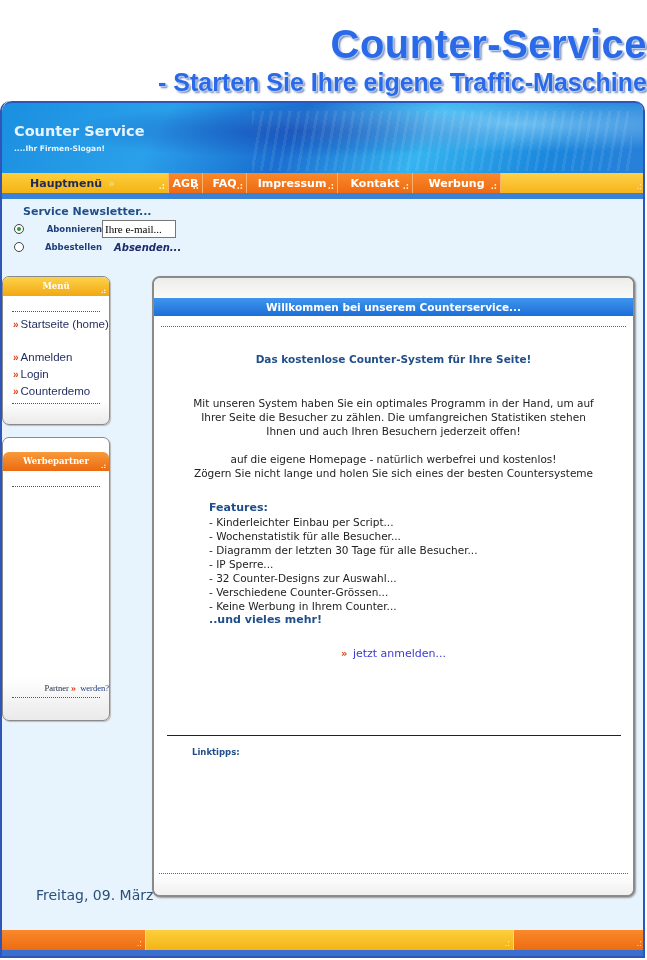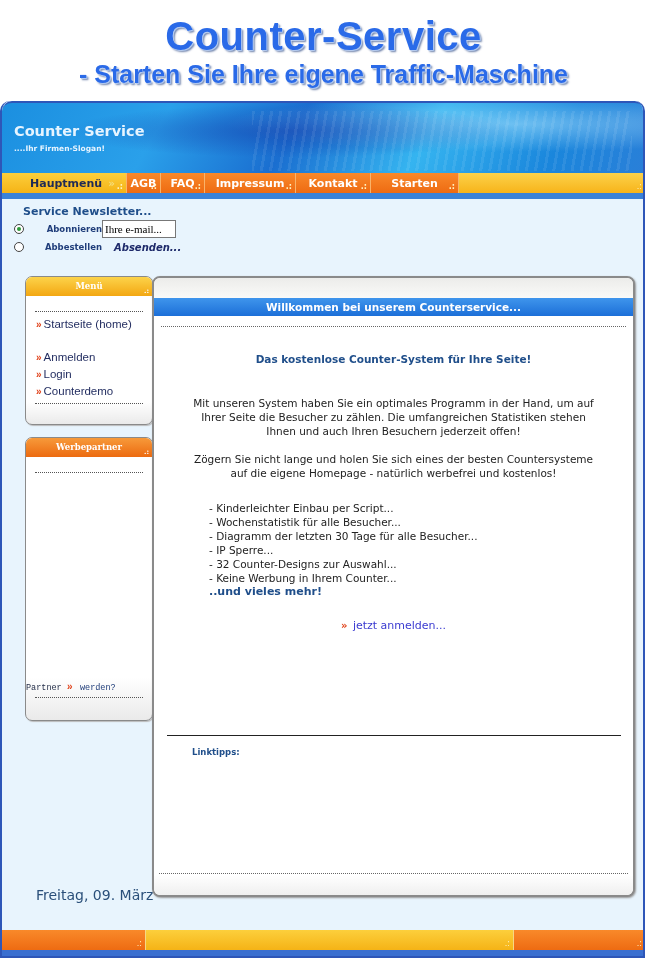--- a/index.html
+++ b/index.html
@@ -1,20 +1,20 @@
 <!DOCTYPE html>
 <html><head>
 <meta charset="utf-8">
 <style>
   * { box-sizing: border-box; margin: 0; padding: 0; }
   html, body { width: 647px; height: 960px; background: #ffffff; overflow: hidden; }
   body { font-family: "DejaVu Sans", "Liberation Sans", sans-serif; position: relative; }
 
   
-  .site-banner { position: absolute; left: 0; top: 4px; width: 647px; height: 98px; text-align: center; }
+  .site-banner { position: absolute; left: 0; top: 12px; width: 647px; height: 98px; text-align: right; }
   .banner-line1 {
     position: absolute; left: 0; right: 0; top: 10px;
     font-family: "Liberation Sans", sans-serif; font-weight: bold; font-size: 40px; color: #2a6ae8;
     letter-spacing: 0.5px;
     text-shadow: 0 0 2px #fff, 1px 1px 0 #9bb8e8, 2px 2px 2px #6b7fa8, -1px -1px 0 #ffffff;
   }
   .banner-line2 {
     position: absolute; left: 0; right: 0; top: 56px;
     font-family: "Liberation Sans", sans-serif; font-weight: bold; font-size: 25px; color: #2a6ae8;
     text-shadow: 0 0 2px #fff, 1px 1px 0 #9bb8e8, 2px 2px 2px #6b7fa8;
@@ -52,30 +52,30 @@
   .newsletter { position: absolute; left: 12px; top: 104px; width: 240px; }
   .nl-title { font-family: "DejaVu Sans", sans-serif; font-weight: bold; font-size: 11px; color: #1f4e8a; margin-left: 9px; }
   .nl-row { display: flex; align-items: center; height: 18px; }
   .radio { width: 10px; height: 10px; border: 1px solid #444; border-radius: 50%; background: #fff; display: inline-flex; align-items: center; justify-content: center; margin-right: 2px; }
   .radio.on::after { content: ""; width: 4px; height: 4px; border-radius: 50%; background: #2d9a3a; }
   .nl-label { font-family: "DejaVu Sans", sans-serif; font-weight: bold; font-size: 8.5px; color: #1f3d7a; width: 76px; text-align: right; }
   .nl-input { width: 74px; height: 18px; border: 1px solid #777; font-family: "Liberation Serif", serif; font-size: 11px; padding: 1px 2px; color: #000; background: #fff; }
   .nl-submit { font-family: "DejaVu Sans", sans-serif; font-style: italic; font-weight: bold; font-size: 10px; color: #1e2a6a; cursor: pointer; margin-left: 12px; }
 
   
-  .sbox { position: absolute; left: 23px; width: 128px; background: linear-gradient(#fff 85%, #eaeaea); border: 1px solid #8a8a8a; border-radius: 7px; box-shadow: 1px 1px 1px #bbb; }
+  .sbox { position: absolute; left: 0; width: 108px; background: linear-gradient(#fff 85%, #eaeaea); border: 1px solid #8a8a8a; border-radius: 7px; box-shadow: 1px 1px 1px #bbb; }
   .sbox-head { height: 19px; border-radius: 6px 6px 0 0; text-align: center; font-family: "DejaVu Serif", serif; font-weight: bold; font-size: 8.5px; color: #fff; line-height: 19px; position: relative; }
   .sbox-head .dots { position: absolute; right: 3px; bottom: 2px; font-size: 7px; line-height: 7px; color: #fff; }
   .menu-box .sbox-head { background: linear-gradient(#fcd34a, #f3a712); }
-  .partner-box .sbox-head { background: linear-gradient(#f79a3a, #ec6a10); }
+  .partner-box .sbox-head { background: linear-gradient(#f79a3a, #ec6a10); margin-top: 14px; }
   .dotline { border-top: 1px dotted #555; margin: 0 9px; }
   .menu-link { display: block; font-family: "Liberation Sans", sans-serif; font-size: 11.5px; color: #1f2a5e; padding-left: 10px; height: 17px; line-height: 17px; cursor: pointer; }
   .raquo { color: #e0421a; font-weight: bold; font-size: 10px; margin-right: 2px; }
 
-  .partner-foot { position: absolute; left: 0; right: 0; bottom: 27px; text-align: left; font-family: Liberation Mono, monospace; font-size: 8.5px; color: #1f2a45; }
+  .partner-foot { position: absolute; left: 0; right: 0; bottom: 27px; text-align: right; font-family: Liberation Serif, serif; font-size: 8.5px; color: #1f2a45; }
   .partner-foot .link { color: #1f3d7a; cursor: pointer; }
 
   .date { position: absolute; left: 34px; top: 786px; font-family: "DejaVu Sans", sans-serif; font-size: 14px; color: #2a4f7a; }
 
   
   .main { position: absolute; left: 150px; top: 175px; width: 483px; height: 621px; background: #fff; border: 2px solid #8a8a8a; border-radius: 8px; box-shadow: 1px 1px 2px #999; overflow: hidden; }
   .main-top { height: 20px; background: linear-gradient(#ececea, #fafaf8); }
   .main-titlebar { height: 18px; background: linear-gradient(#3f95ec, #1c6fd8); text-align: center; font-family: "DejaVu Sans", sans-serif; font-weight: bold; font-size: 10.5px; color: #fff; line-height: 18px; }
   .main-dotline { border-top: 1px dotted #666; margin: 10px 7px 0 7px; }
   .main-sub { text-align: center; font-family: "DejaVu Sans", sans-serif; font-weight: bold; font-size: 10.5px; color: #1f4e8a; margin-top: 26px; }
@@ -108,21 +108,21 @@
   <div class="banner-line2">- Starten Sie Ihre eigene Traffic-Maschine</div>
 </div>
 
 <div class="frame">
 
   <div class="header-img"></div>
   <div class="brand-title">Counter Service</div>
   <div class="brand-slogan">....Ihr Firmen-Slogan!</div>
 
   <div class="nav">
-    <div class="nav-item home" style="width:125px">
+    <div class="nav-item home" style="width:167px">
       <span>Hauptmenü</span>
       <span class="arrows">»</span>
       <span class="dots">.:</span>
     </div>
     <div class="nav-item" style="width:34px">
       <span>AGB</span>
       <span class="dots">.:</span>
     </div>
     <div class="nav-item" style="width:44px">
       <span>FAQ</span>
@@ -130,21 +130,21 @@
     </div>
     <div class="nav-item" style="width:91px">
       <span>Impressum</span>
       <span class="dots">.:</span>
     </div>
     <div class="nav-item" style="width:75px">
       <span>Kontakt</span>
       <span class="dots">.:</span>
     </div>
     <div class="nav-item" style="width:88px">
-      <span>Starten</span>
+      <span>Werbung</span>
       <span class="dots">.:</span>
     </div>
     <div class="nav-fill">
       <span class="dots">.:</span>
     </div>
   </div>
   <div class="nav-underbar"></div>
 
   <div class="newsletter">
     <div class="nl-title">Service Newsletter...</div>
@@ -198,30 +198,32 @@
     <div class="main-titlebar">Willkommen bei unserem Counterservice...</div>
     <div class="main-dotline"></div>
     <div class="main-sub">Das kostenlose Counter-System für Ihre Seite!</div>
 
     <div class="main-p p1">
       <div>Mit unseren System haben Sie ein optimales Programm in der Hand, um auf</div>
       <div>Ihrer Seite die Besucher zu zählen. Die umfangreichen Statistiken stehen</div>
       <div>Ihnen und auch Ihren Besuchern jederzeit offen!</div>
     </div>
     <div class="main-p p2">
+      <div>auf die eigene Homepage - natürlich werbefrei und kostenlos!</div>
       <div>Zögern Sie nicht lange und holen Sie sich eines der besten Countersysteme</div>
-      <div>auf die eigene Homepage - natürlich werbefrei und kostenlos!</div>
     </div>
 
     <div class="features">
+      <div class="features-title">Features:</div>
       <div>- Kinderleichter Einbau per Script...</div>
       <div>- Wochenstatistik für alle Besucher...</div>
       <div>- Diagramm der letzten 30 Tage für alle Besucher...</div>
       <div>- IP Sperre...</div>
       <div>- 32 Counter-Designs zur Auswahl...</div>
+      <div>- Verschiedene Counter-Grössen...</div>
       <div>- Keine Werbung in Ihrem Counter...</div>
       <div class="features-more">..und vieles mehr!</div>
     </div>
 
     <div class="signup">
       <span class="raquo">»</span>
       <span class="link">jetzt anmelden...</span>
     </div>
 
     <div class="main-hr"></div>

